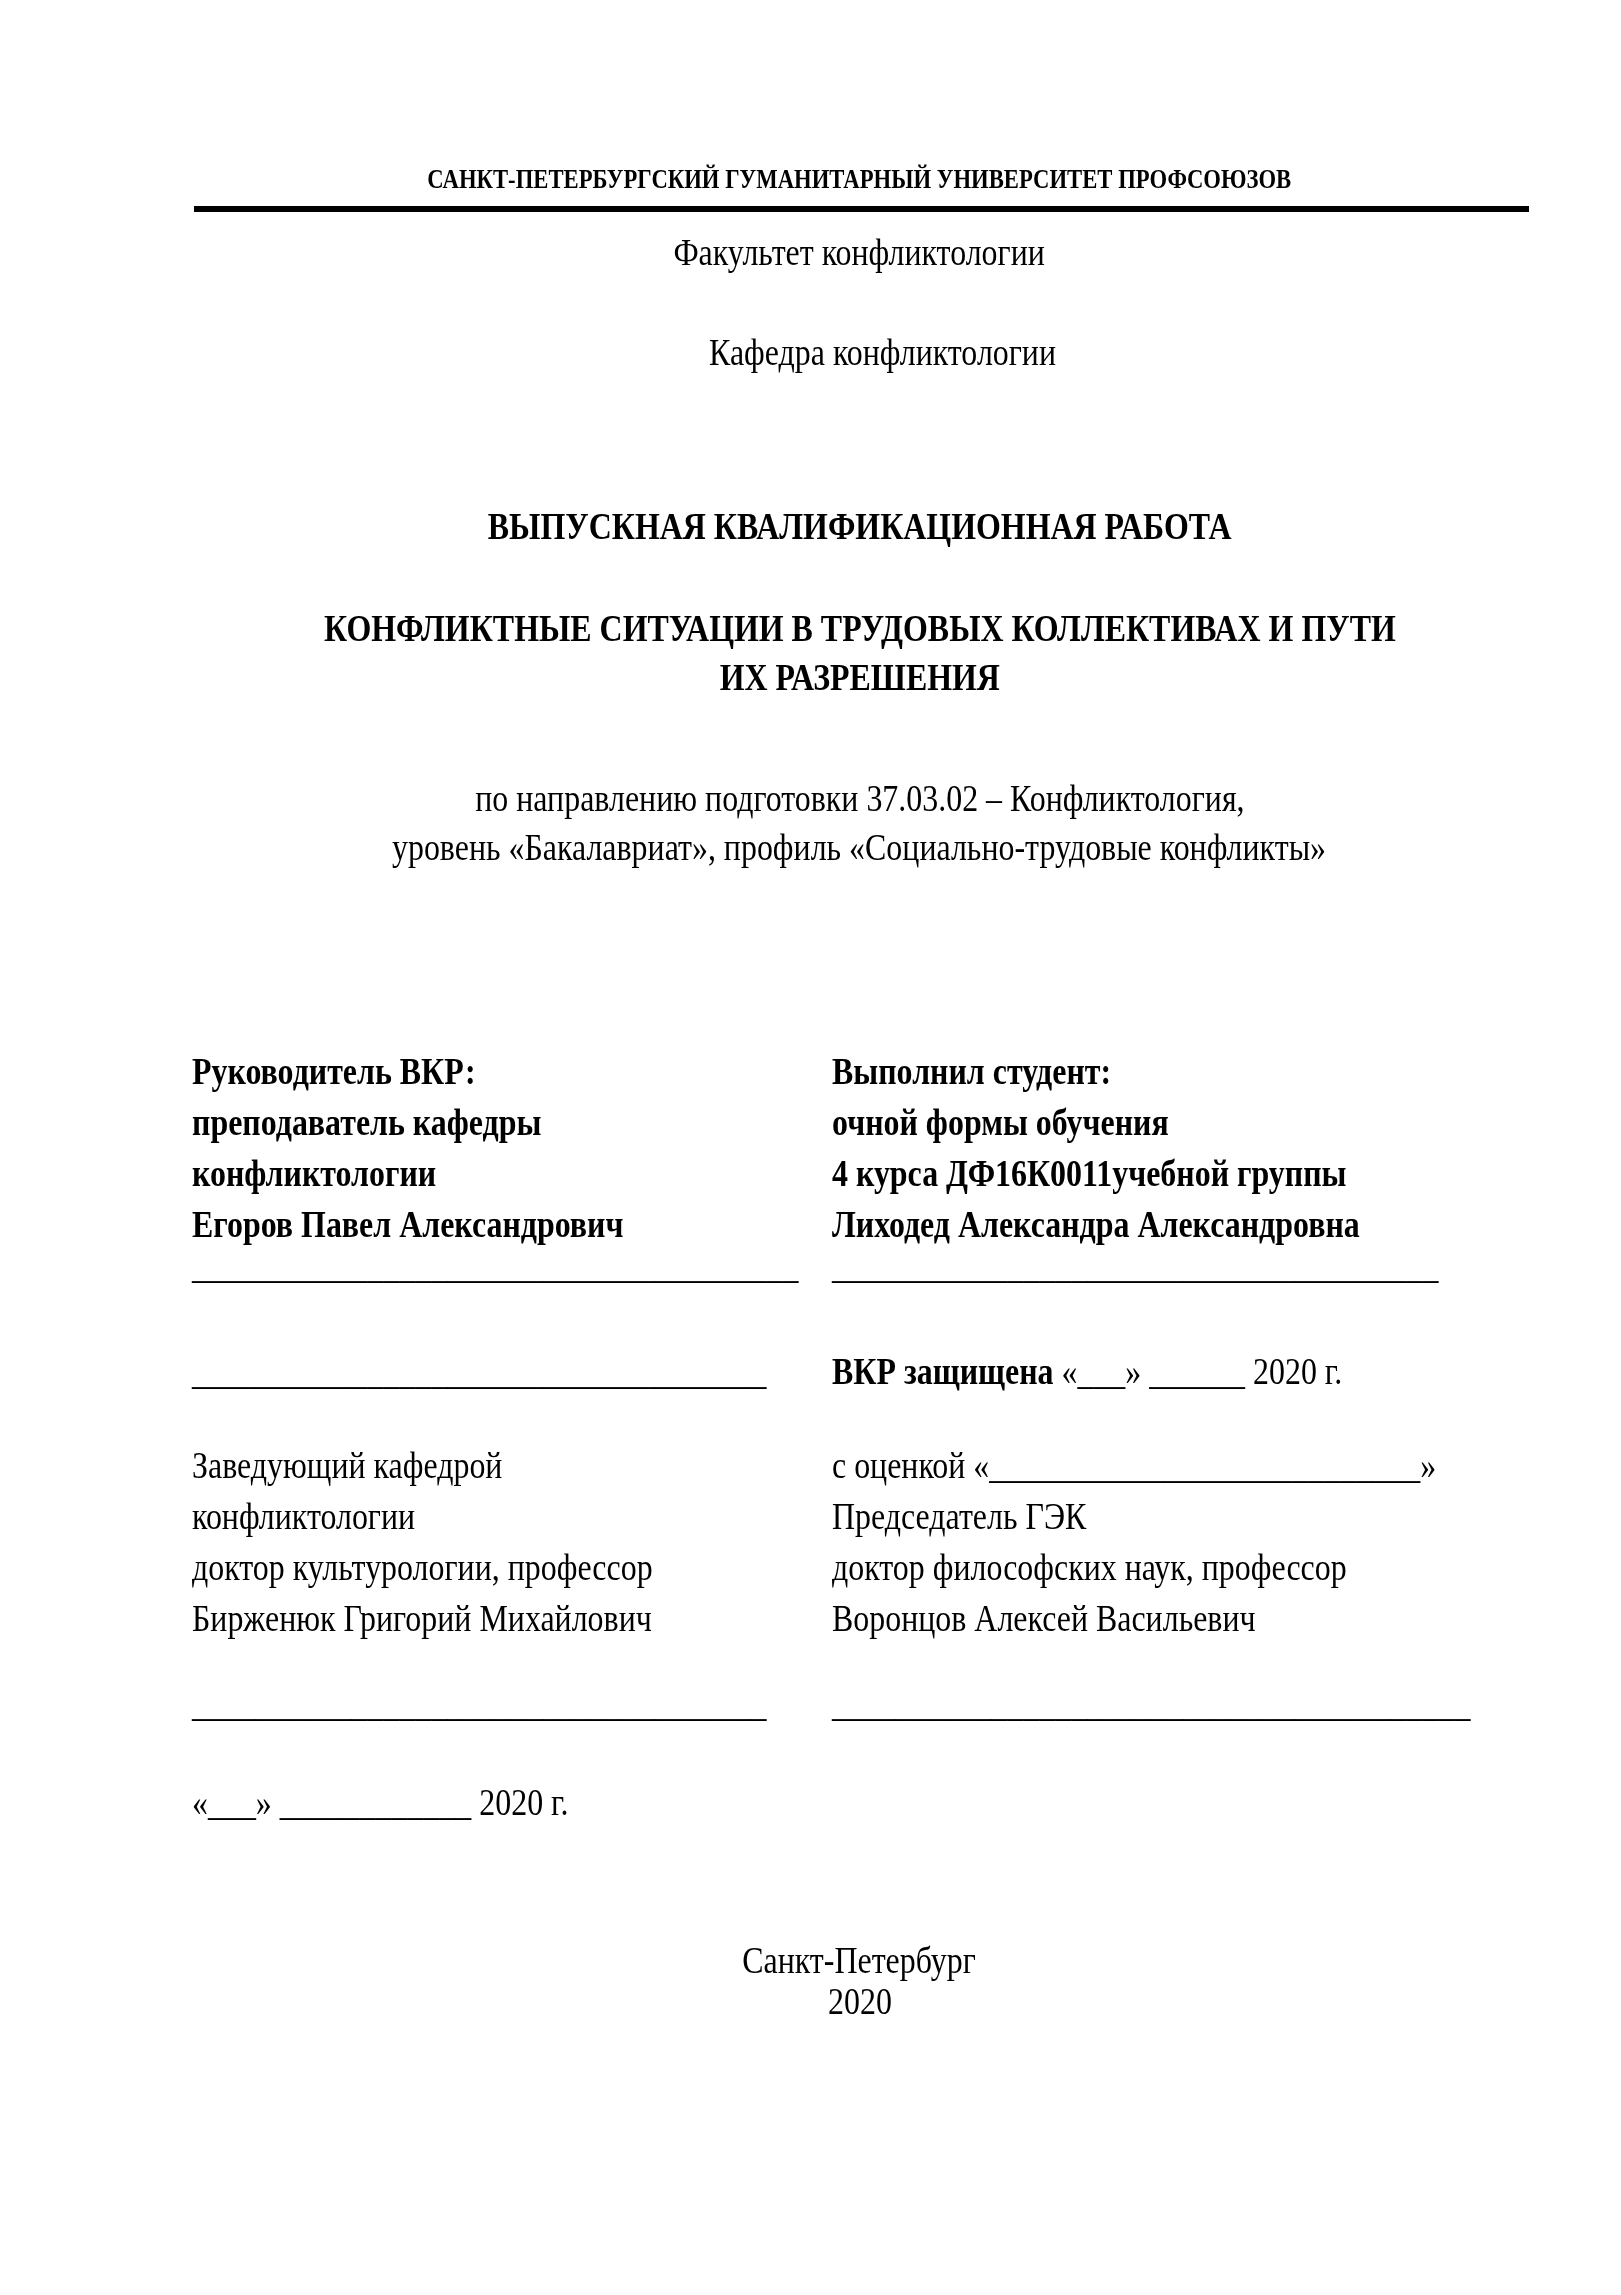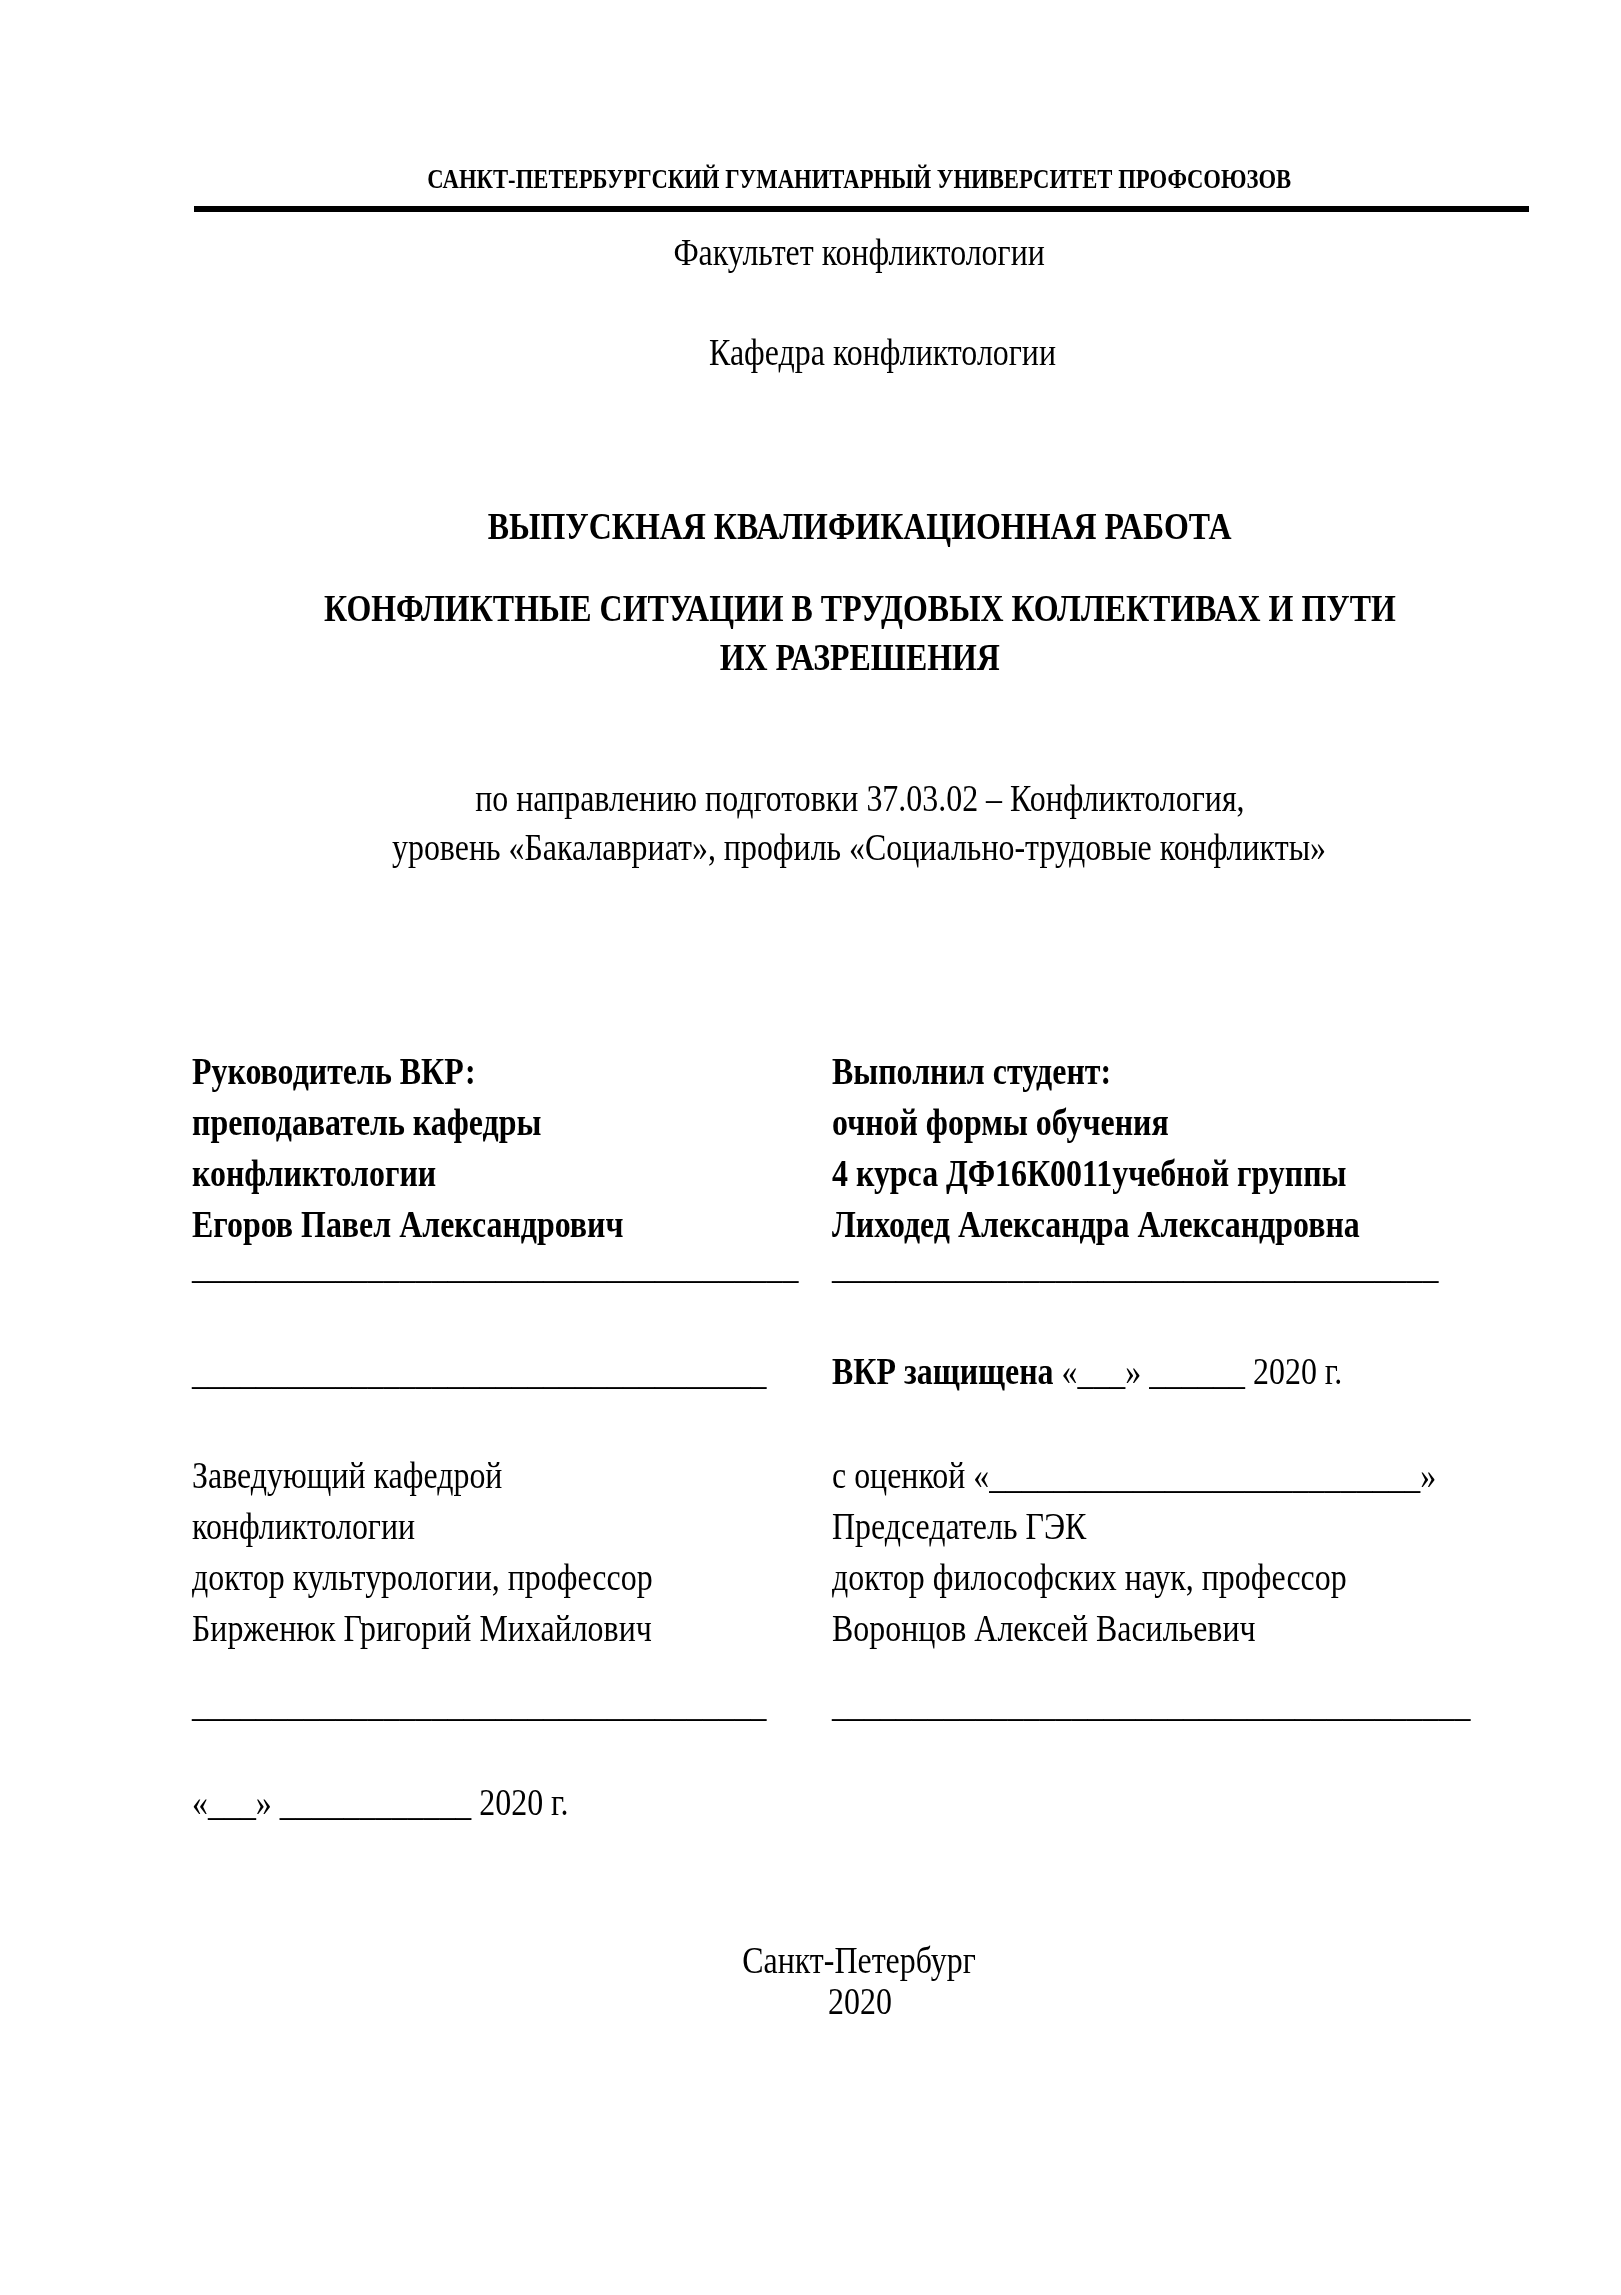--- a/index.html
+++ b/index.html
@@ -64,21 +64,21 @@
   </div>
 
   <div class="row rightal lh62" style="top:312px; width:1315px;">
     <span class="sx or">Кафедра конфликтологии</span>
   </div>
 
   <div class="row center big b" style="top:502px;">
     <span class="sx oc">ВЫПУСКНАЯ КВАЛИФИКАЦИОННАЯ РАБОТА</span>
   </div>
 
-  <div class="row center big b" style="top:584px;">
+  <div class="row center big b" style="top:604px;">
     <div><span class="sx oc">КОНФЛИКТНЫЕ СИТУАЦИИ В ТРУДОВЫХ КОЛЛЕКТИВАХ И ПУТИ</span></div>
     <div><span class="sx oc">ИХ РАЗРЕШЕНИЯ</span></div>
   </div>
 
   <div class="row center lh62" style="top:758px;">
     <div><span class="sx oc">по направлению подготовки 37.03.02 – Конфликтология,</span></div>
     <div><span class="sx oc">уровень «Бакалавриат», профиль «Социально-трудовые конфликты»</span></div>
   </div>
 
   <div class="row tworow" style="top:1046px;font-weight:bold;">
@@ -107,21 +107,21 @@
 
   <div class="row onerow" style="top:1346px;">
     <div class="cell-l">
       <span class="sx ol">____________________________________</span>
     </div>
     <div class="cell-r">
       <span class="sx ol"><span class="b">ВКР защищена</span> <span>«___» ______ 2020 г.</span></span>
     </div>
   </div>
 
-  <div class="row tworow" style="top:1440px;margin-top:10px;">
+  <div class="row tworow" style="top:1440px;">
     <div class="cell-l">
       <div><span class="sx ol">Заведующий кафедрой</span></div>
       <div><span class="sx ol">конфликтологии</span></div>
       <div><span class="sx ol">доктор культурологии, профессор</span></div>
       <div><span class="sx ol">Бирженюк Григорий Михайлович</span></div>
     </div>
     <div class="cell-r">
       <div><span class="sx ol">с оценкой «___________________________»</span></div>
       <div><span class="sx ol">Председатель ГЭК</span></div>
       <div><span class="sx ol">доктор философских наук, профессор</span></div>

